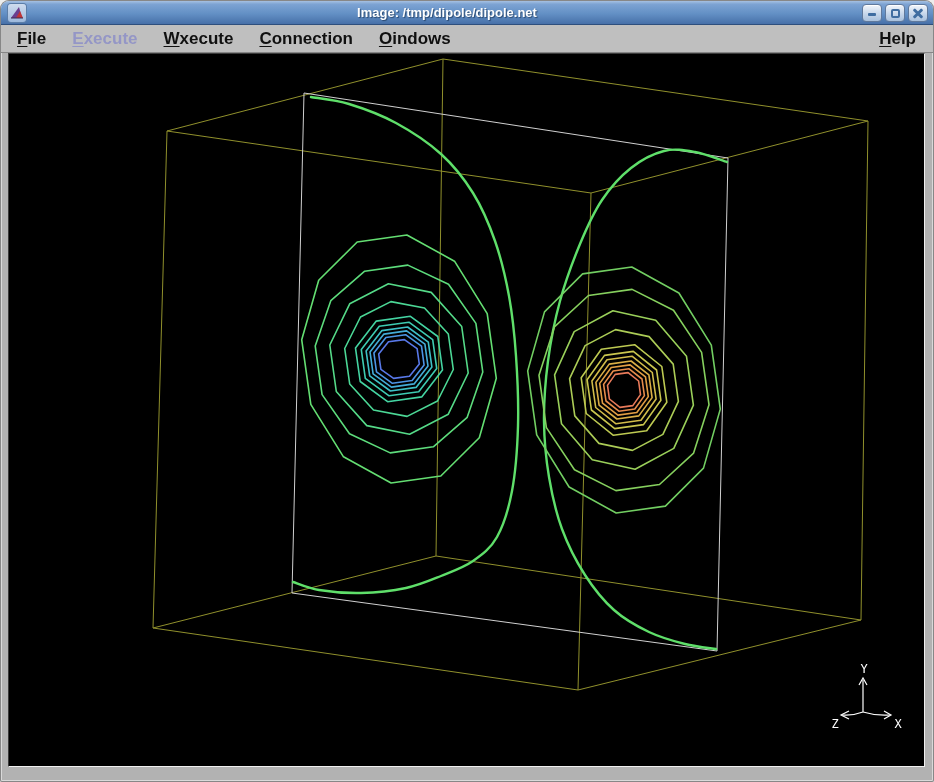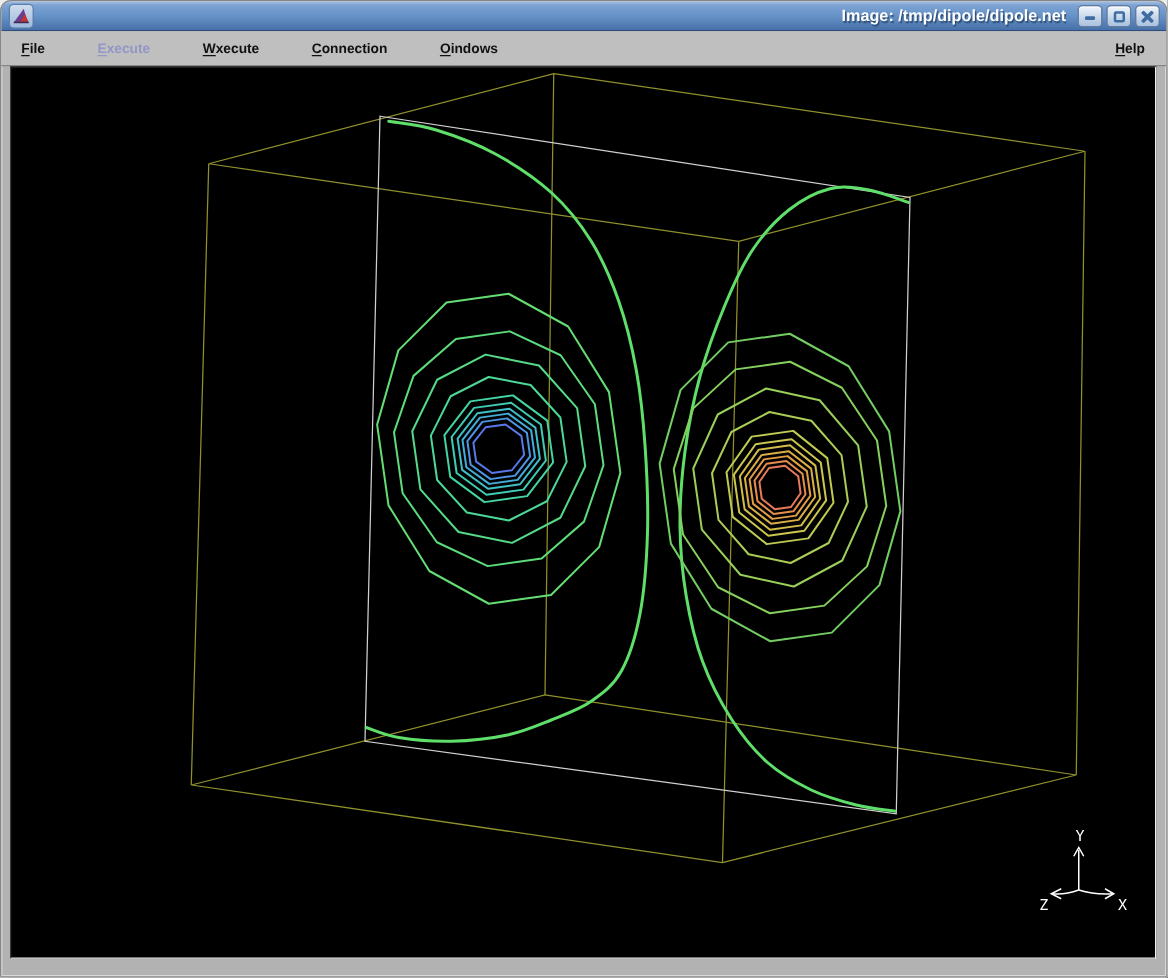--- a/index.html
+++ b/index.html
@@ -8,39 +8,39 @@
           box-shadow:inset 0 0 0 1px #878787, inset 0 0 0 2px #d9d9d9;}
   
   .titlebar{position:absolute;left:1px;top:1px;width:932px;height:24px;
             border-radius:8px 8px 0 0;
             background:linear-gradient(#a6c1e2 0%,#7da3d3 14%,#6390c5 55%,#4770a8 100%);
             border-bottom:1px solid #2e4f7d;box-sizing:border-box;}
   .app-icon{position:absolute;left:7px;top:3px;width:18px;height:18px;
             border-radius:3px;background:linear-gradient(#cfdcee,#9db9dc);
             box-shadow:0 0 0 1px #5c7ea8;display:flex;align-items:center;justify-content:center;}
   .title-text{position:absolute;left:40px;right:80px;top:0;height:24px;line-height:24px;
-              text-align:right;color:#ffffff;font-weight:bold;font-size:13px;
+              text-align:center;color:#ffffff;font-weight:bold;font-size:13px;
               text-shadow:1px 1px 1px #29486f;white-space:nowrap;overflow:hidden;}
   .win-buttons{position:absolute;right:5px;top:3px;display:flex;gap:3px;}
   .wbtn{width:20px;height:18px;border:1px solid #60799c;border-radius:4px;box-sizing:border-box;
         background:linear-gradient(#f2f6fb,#c3d4e9 60%,#a9c1dd);
         box-shadow:inset 0 1px 0 #ffffff;position:relative;padding:0;cursor:default;}
   .glyph-min{position:absolute;left:5px;top:8px;width:8px;height:3px;background:#3f6da1;border-radius:1px;}
   .glyph-max{position:absolute;left:5px;top:4px;width:9px;height:9px;border:2px solid #3f6da1;
              border-radius:2px;box-sizing:border-box;}
   .glyph-close{position:absolute;inset:0;}
   .glyph-close::before,.glyph-close::after{content:"";position:absolute;left:3px;top:7px;width:12px;height:3px;
              background:#3f6da1;border-radius:1px;}
   .glyph-close::before{transform:rotate(45deg);}
   .glyph-close::after{transform:rotate(-45deg);}
   
   .menubar{position:absolute;left:1px;top:25px;width:932px;height:28px;background:#bfbfbf;
            border-bottom:1px solid #868686;box-sizing:border-box;
-           display:flex;align-items:center;font-size:11px;font-weight:bold;color:#101010;}
-  .menu-item{padding:2px 3px;margin-left:36px;white-space:nowrap;cursor:default;}
+           display:flex;align-items:center;font-size:17px;font-weight:bold;color:#101010;}
+  .menu-item{padding:2px 3px;margin-left:20px;white-space:nowrap;cursor:default;}
   .menu-item:first-child{margin-left:13px;}
   .menu-item .mn{text-decoration:underline;text-underline-offset:2px;}
   .menu-item.disabled{color:#9496c6;}
   .menu-spacer{flex:1;}
   .menu-help{margin-right:14px;margin-left:12px;}
   
   .canvas{position:absolute;left:8px;top:53px;width:915px;height:712px;background:#000000;
           border-top:1px solid #3a3a3a;border-left:1px solid #3a3a3a;
           border-right:1px solid #f0f0f0;border-bottom:1px solid #f0f0f0;}
   .canvas svg{display:block;width:100%;height:100%;}

